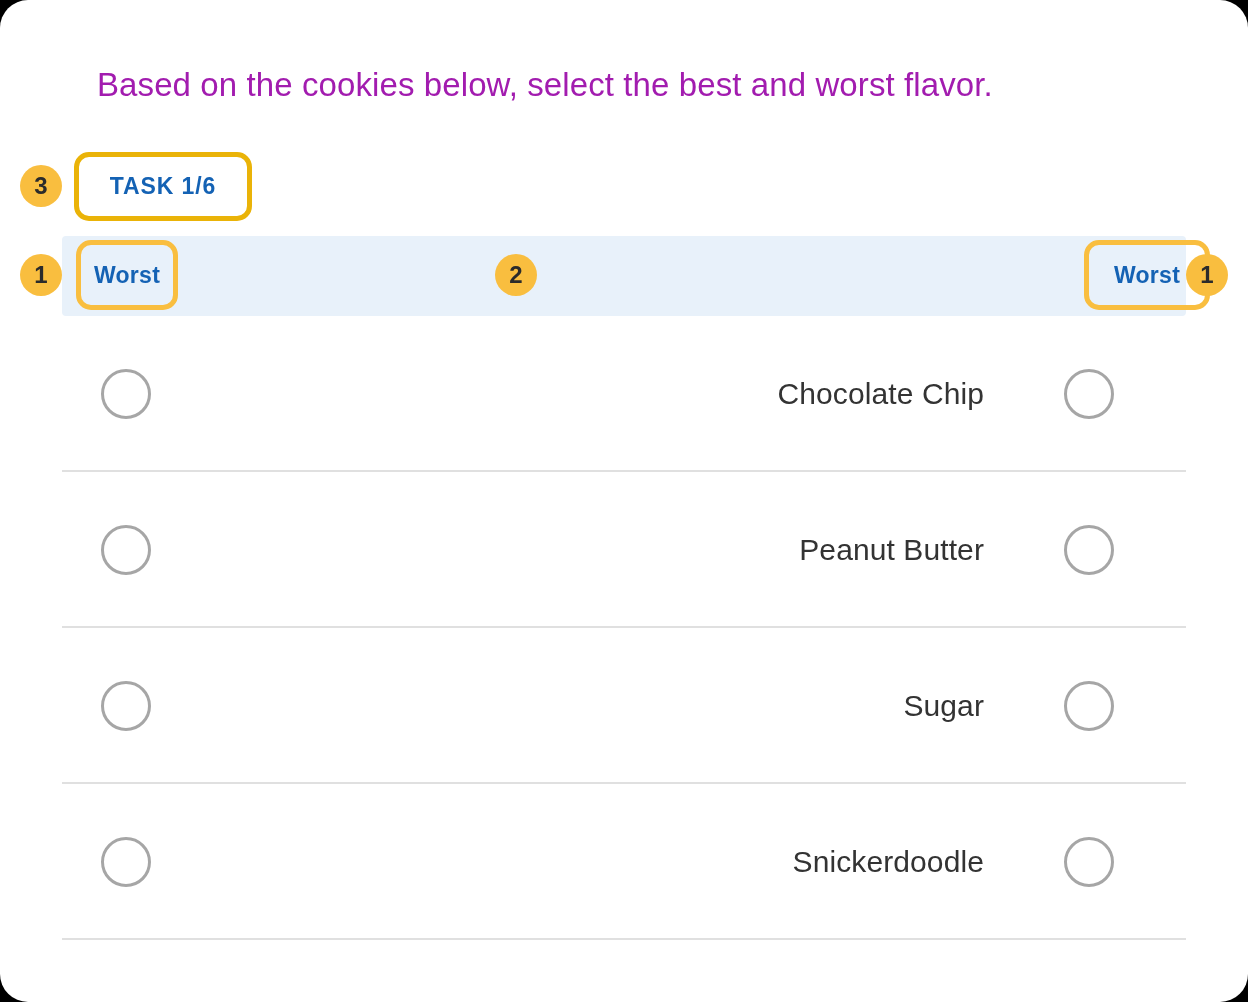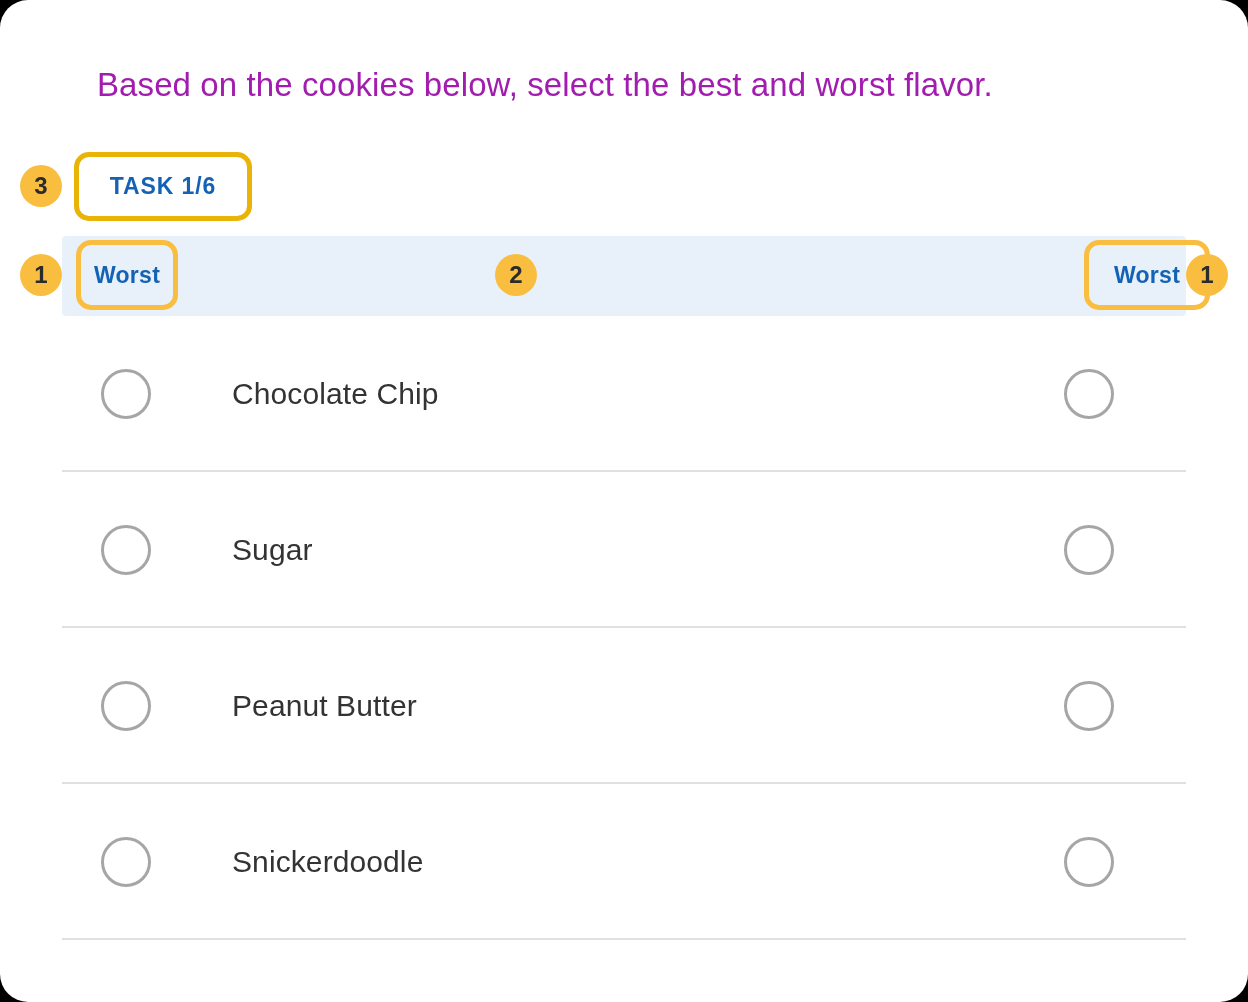--- a/index.html
+++ b/index.html
@@ -147,21 +147,21 @@
     background: #ffffff;
   }
   .radio-best  { left: 101px; }
   .radio-worst { left: 1064px; }
   .row-label {
     position: absolute;
     top: 50%;
     transform: translateY(-50%);
     left: 232px;
     width: 752px;
-    text-align: left;
+    text-align: right;
     font-size: 30px;
     color: #333333;
     font-weight: 400;
     letter-spacing: 0.1px;
   }
 </style>
 </head>
 <body>
 
 <div id="card">
@@ -197,34 +197,34 @@
 
     <div class="option-row">
       <div class="radio radio-best"></div>
       <div class="row-label">Chocolate Chip</div>
       <div class="radio radio-worst"></div>
       <div class="row-divider"></div>
     </div>
 
     <div class="option-row">
       <div class="radio radio-best"></div>
+      <div class="row-label">Peanut Butter</div>
+      <div class="radio radio-worst"></div>
+      <div class="row-divider"></div>
+    </div>
+
+    <div class="option-row">
+      <div class="radio radio-best"></div>
       <div class="row-label">Sugar</div>
       <div class="radio radio-worst"></div>
       <div class="row-divider"></div>
     </div>
 
     <div class="option-row">
       <div class="radio radio-best"></div>
-      <div class="row-label">Peanut Butter</div>
-      <div class="radio radio-worst"></div>
-      <div class="row-divider"></div>
-    </div>
-
-    <div class="option-row">
-      <div class="radio radio-best"></div>
       <div class="row-label">Snickerdoodle</div>
       <div class="radio radio-worst"></div>
       <div class="row-divider"></div>
     </div>
 
   </div>
 
 </div>
 
 </body></html>

